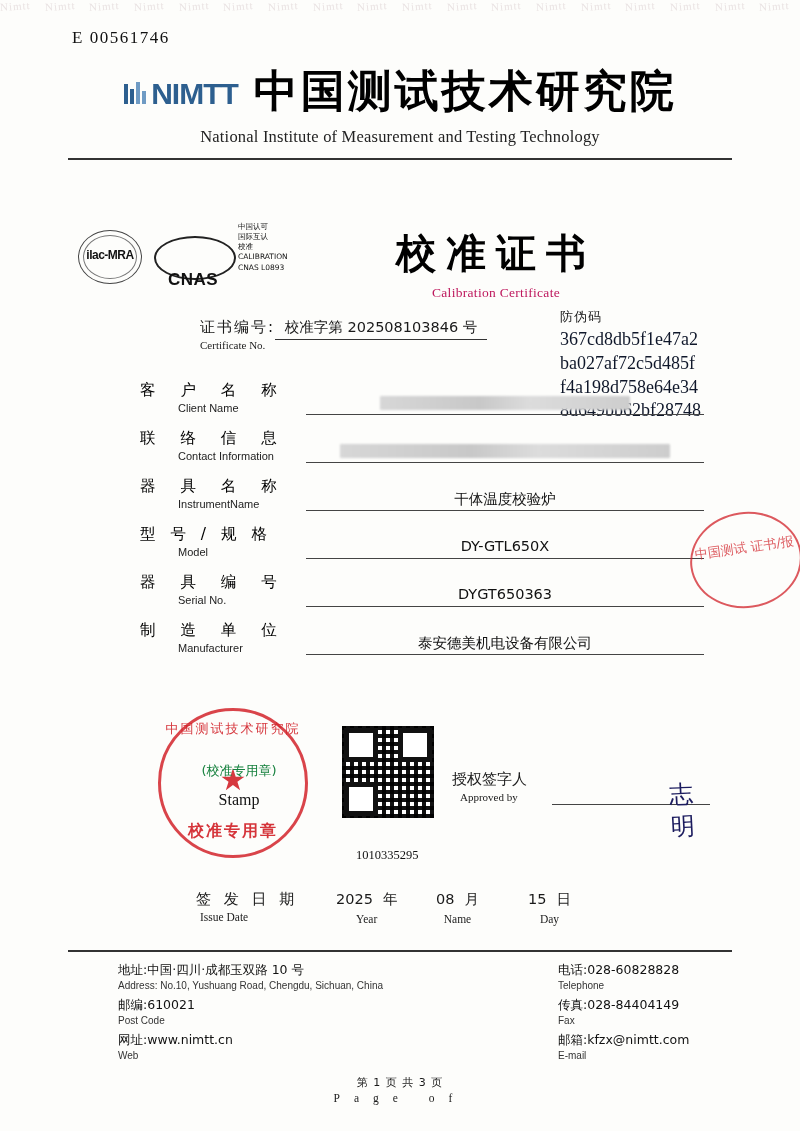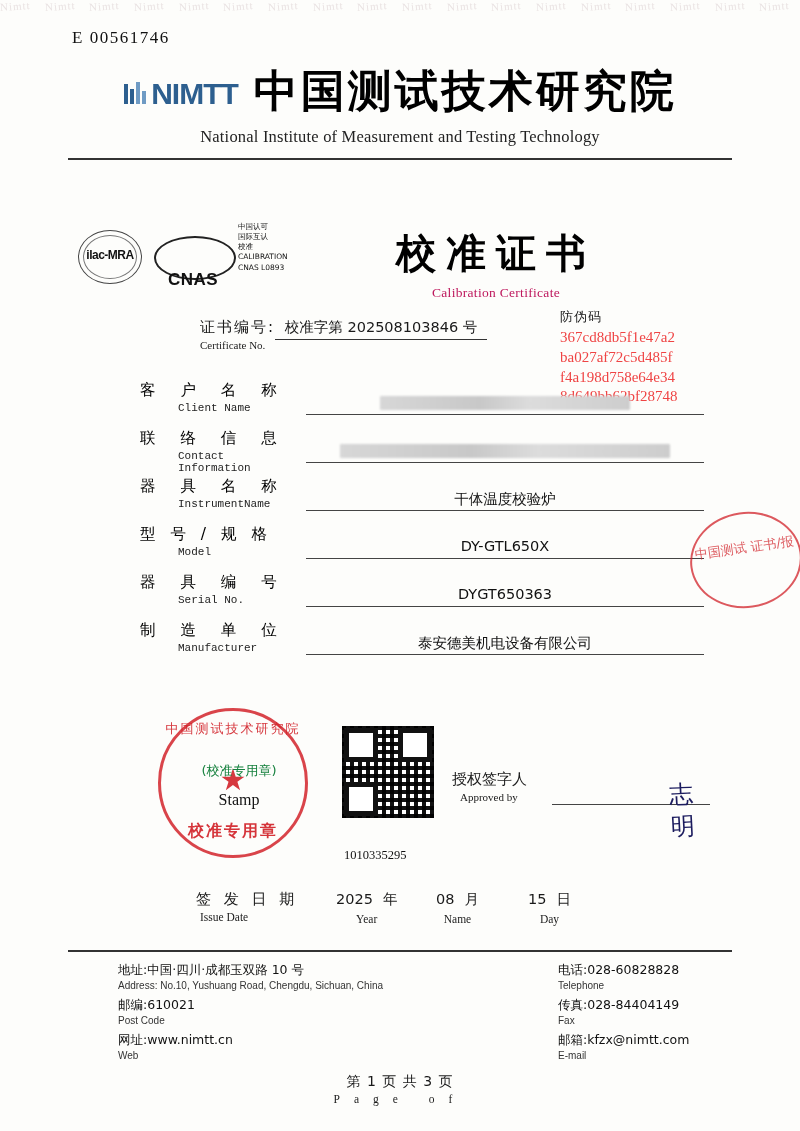--- a/index.html
+++ b/index.html
@@ -239,23 +239,23 @@
     width: 180px;
   }
   .anti-code .hd {
     font-family: "DejaVu Sans", sans-serif;
     font-size: 13px;
     letter-spacing: 1px;
     margin-bottom: 2px;
   }
   .anti-code .code {
     font-family: "Liberation Serif", serif;
-    font-size: 15px;
+    font-size: 18px;
     line-height: 1.32;
-    color: #ef4444;
+    color: #0f172a;
     word-break: break-all;
   }
 
   
   .fields {
     position: absolute;
     top: 380px;
     left: 0;
     width: 800px;
   }
@@ -273,21 +273,21 @@
   .f-label .cn {
     font-family: "DejaVu Sans", sans-serif;
     font-size: 15.5px;
     letter-spacing: 0;
     color: #000;
     display: block;
   }
   .f-label .cn.sp4 { letter-spacing: 10px; }
   .f-label .cn.sp3 { letter-spacing: 5px; }
   .f-label .en {
-    font-family: Liberation Mono, monospace;
+    font-family: Liberation Sans, sans-serif;
     font-size: 11px;
     color: #222;
     display: block;
     margin-top: 1px;
     margin-left: 38px;
   }
   .f-value {
     position: absolute;
     left: 306px;
     top: 14px;
@@ -392,21 +392,21 @@
     position: absolute;
     width: 24px; height: 24px;
     border: 5px solid #111;
     background: #fff;
   }
   .qr .c1 { left: 2px; top: 2px; }
   .qr .c2 { right: 2px; top: 2px; }
   .qr .c3 { left: 2px; bottom: 2px; }
   .qr-code-text {
     position: absolute;
-    left: 344px;
+    left: 356px;
     top: 848px;
     font-family: "Liberation Serif", serif;
     font-size: 12.5px;
     color: #111;
   }
 
   .approved {
     position: absolute;
     left: 452px;
     top: 770px;
@@ -533,21 +533,21 @@
   }
   .pagenum {
     position: absolute;
     top: 1072px;
     left: 0;
     width: 800px;
     text-align: center;
   }
   .pagenum .cn {
     font-family: "DejaVu Sans", sans-serif;
-    font-size: 14px;
+    font-size: 11px;
     letter-spacing: 1px;
   }
   .pagenum .en {
     font-family: "Liberation Serif", serif;
     font-size: 11.5px;
     margin-top: 2px;
     letter-spacing: 14px;
     display: block;
   }
 

